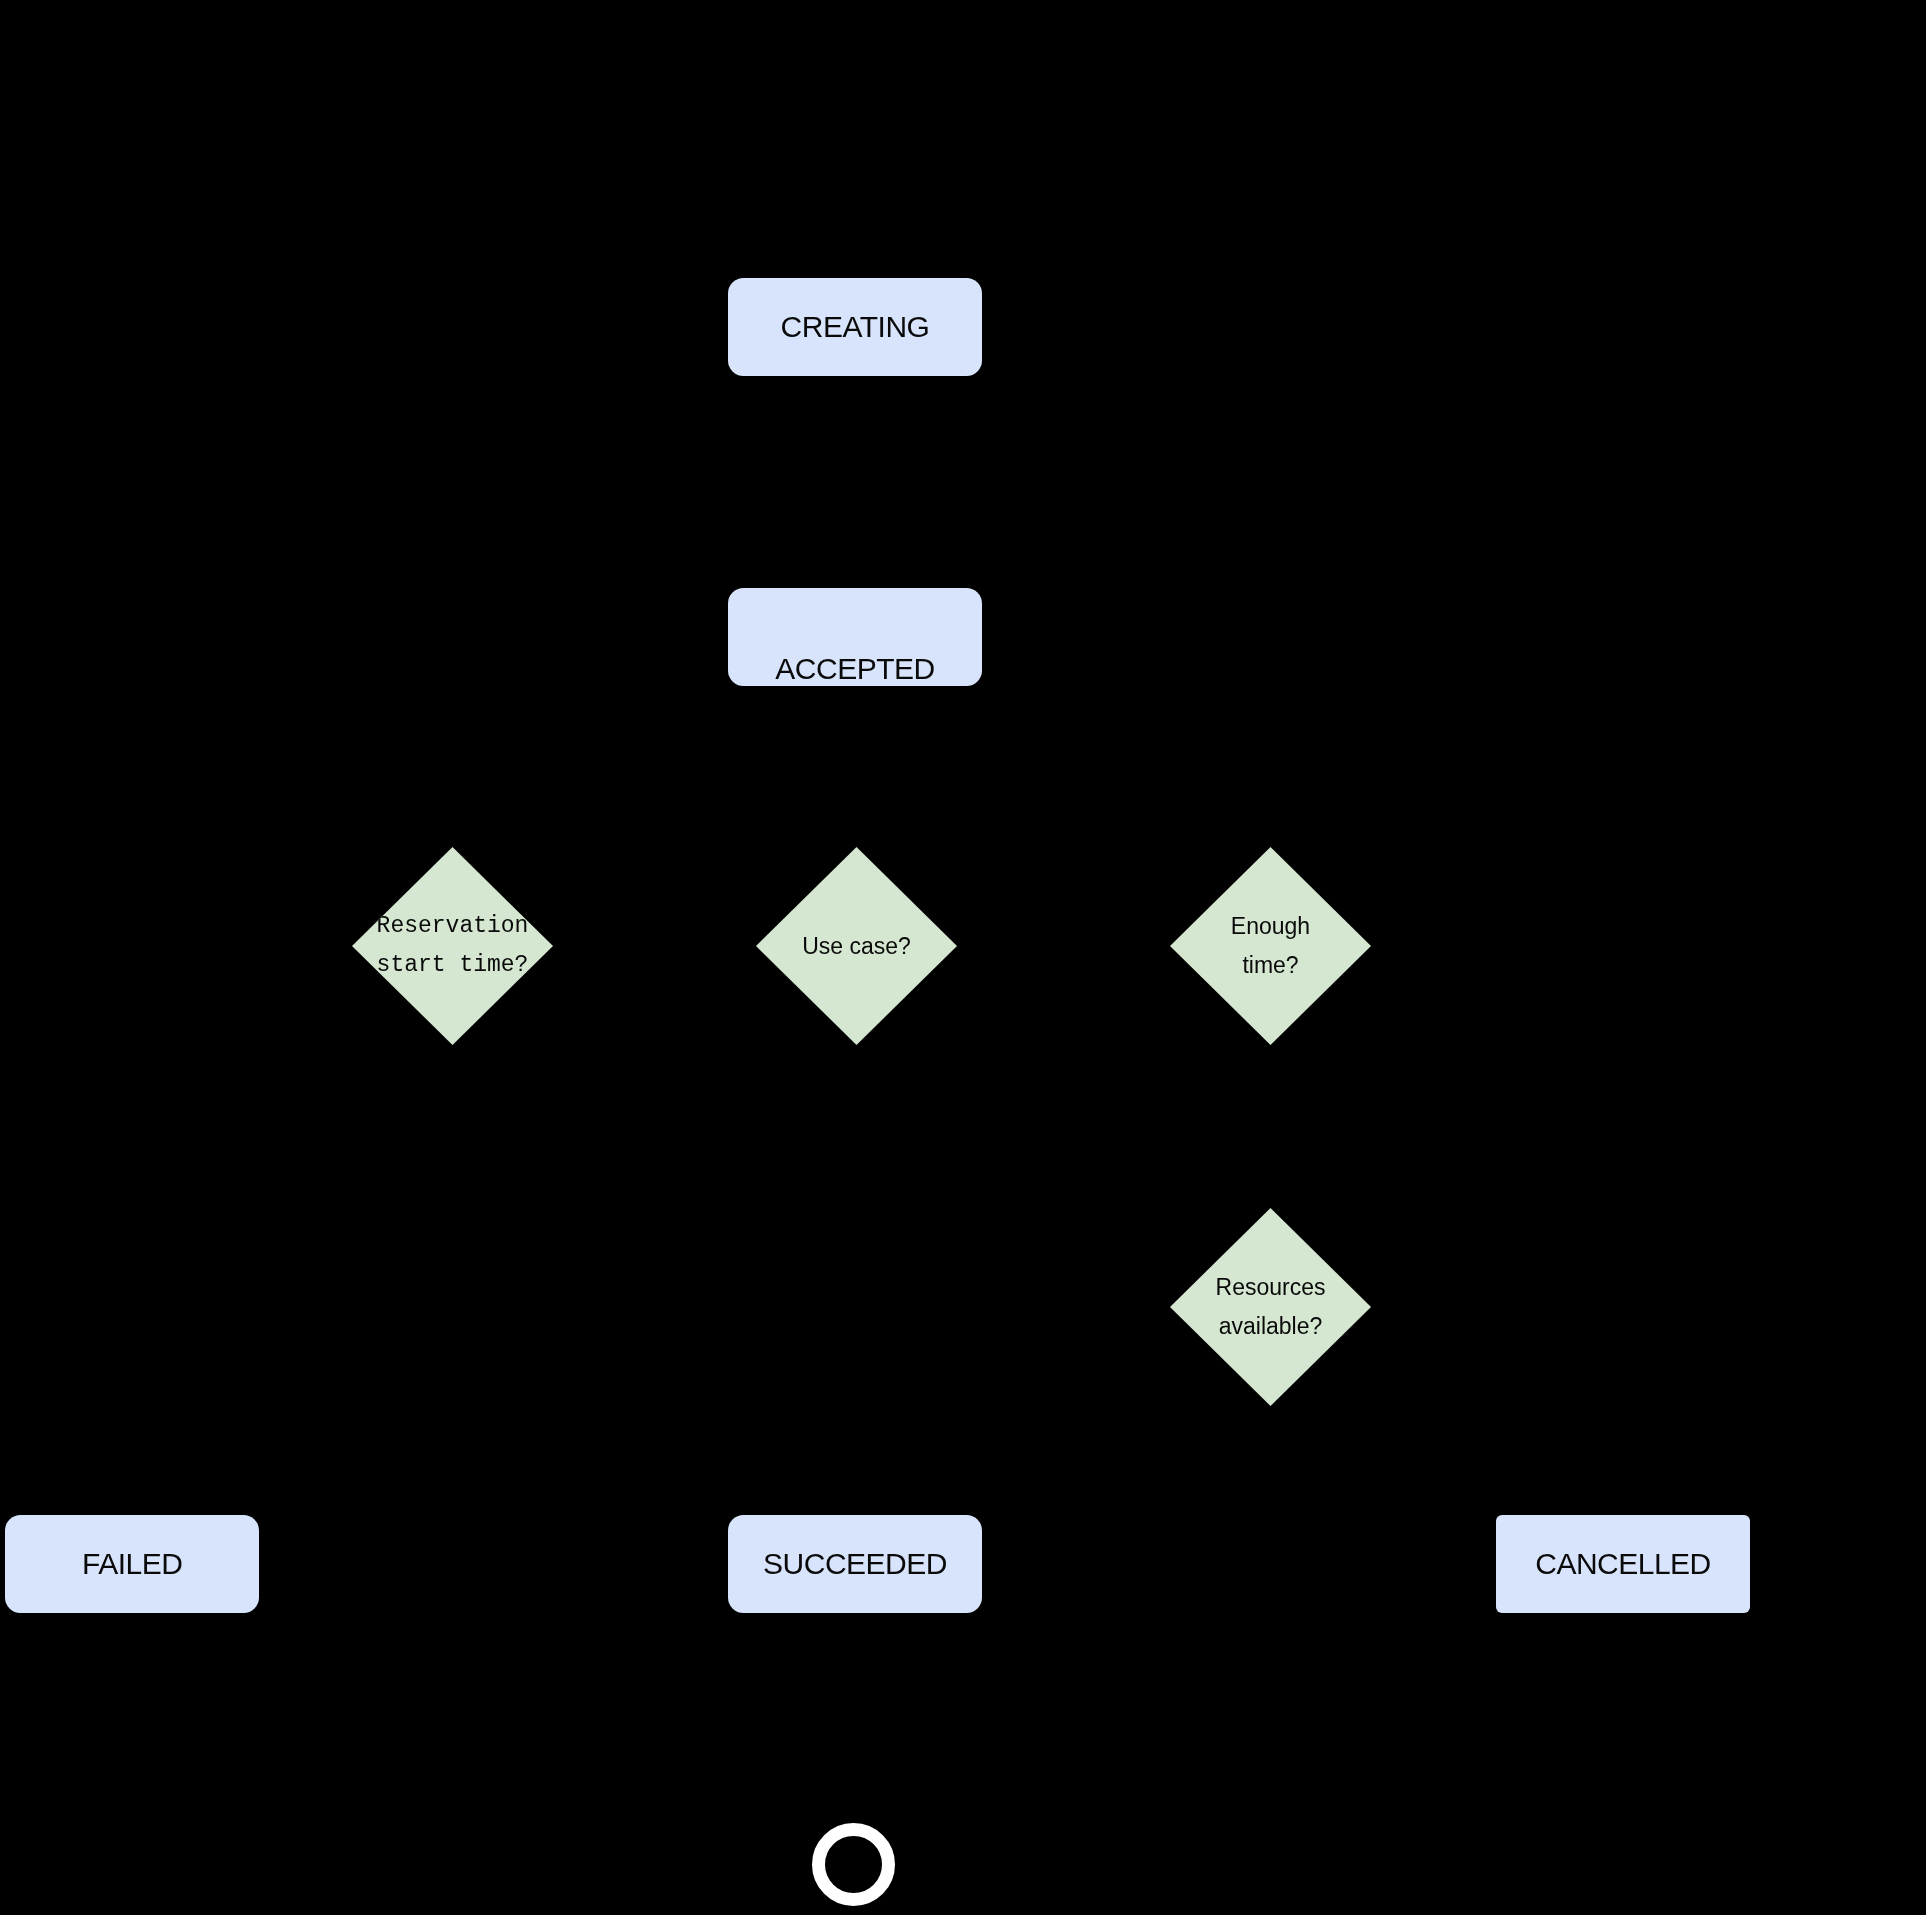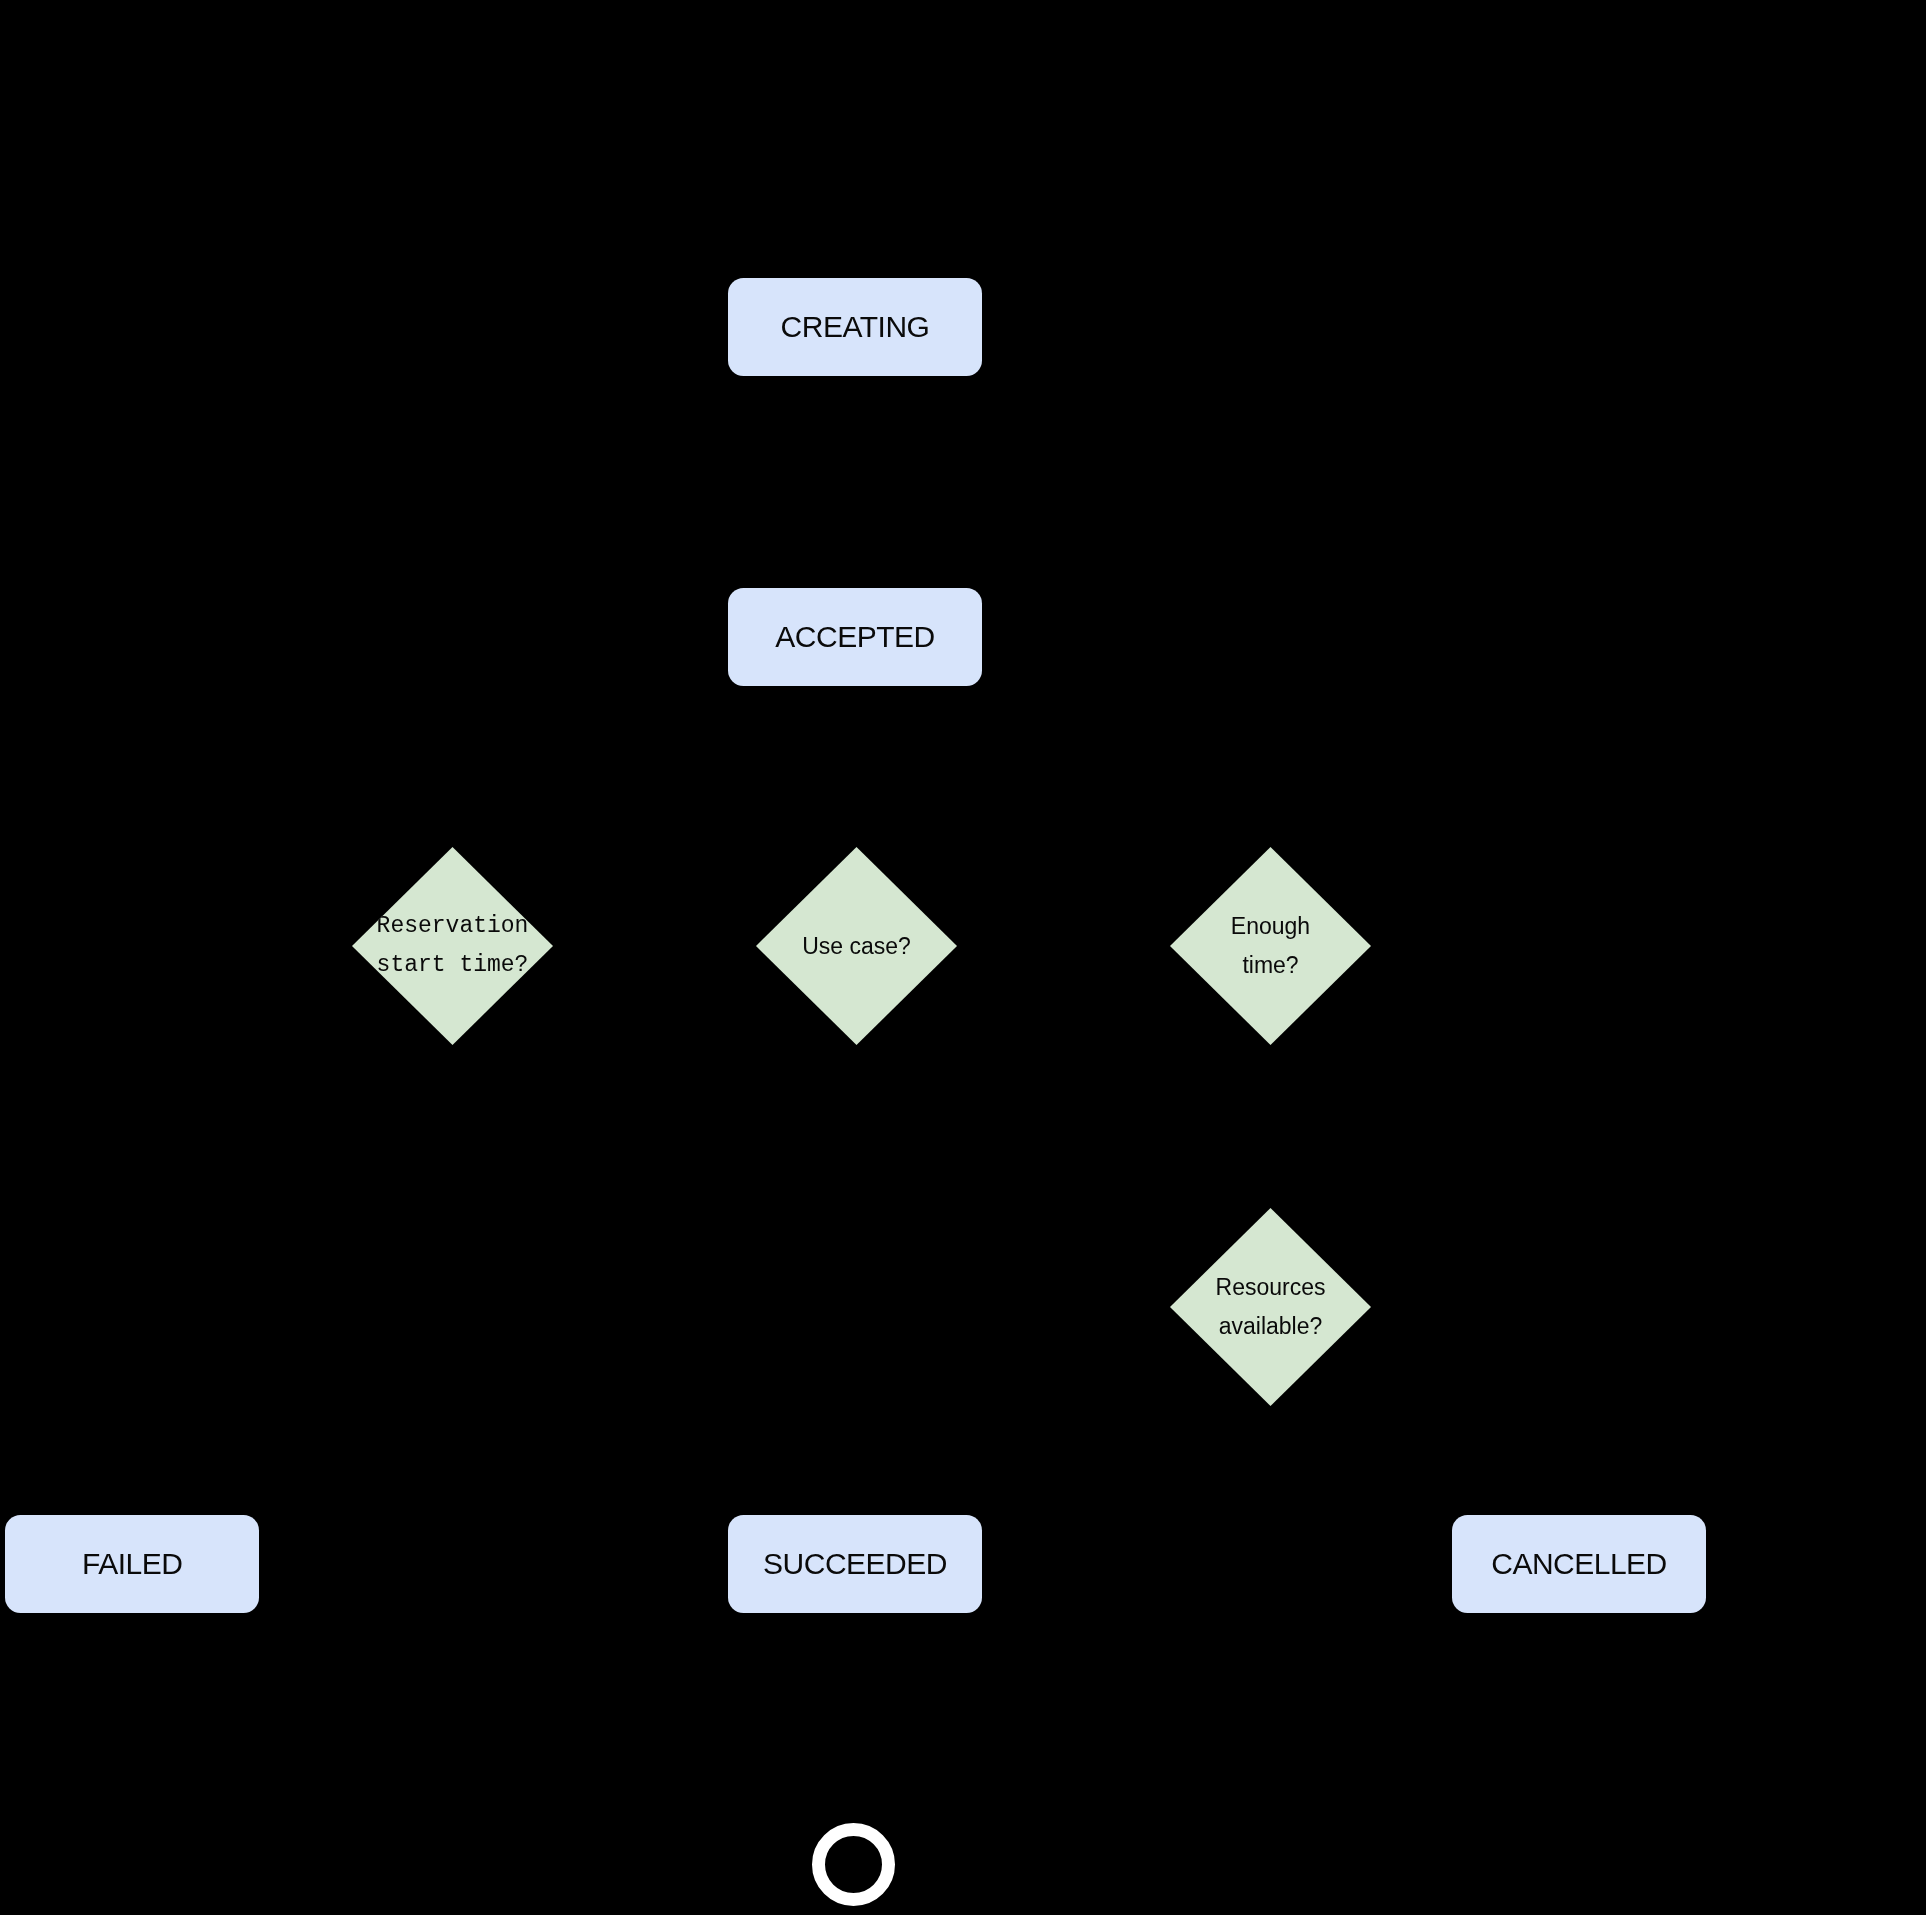--- a/index.html
+++ b/index.html
@@ -48,28 +48,28 @@
     position: absolute;
     left: 812px;
     top: 1823px;
     width: 57px;
     height: 57px;
     border: 13.4px solid var(--end-ring, #ffffff);
     border-radius: 50%;
     background: transparent;
   }
   #node-creating  { left: 728px; top: 278px; text-align: right;  }
-  #node-accepted  { left: 728px; top: 588px; }
+  #node-accepted  { left: 728px; top: 588px; align-items: flex-end; }
   #node-reservation { left: 352px;  top: 847px; font-family: Liberation Mono, monospace; }
   #node-usecase     { left: 756px; top: 847px; }
   #node-quota       { left: 1170px; top: 847px; }
   #node-resources   { left: 1170px; top: 1208px; }
   #node-failed    { left: 5.2px;   top: 1515px; }
   #node-succeeded { left: 728px; top: 1515px; }
-  #node-cancelled { left: 1452px; top: 1515px; }
+  #node-cancelled { left: 1496px; top: 1515px; border-radius: 6px; }
 </style>
 </head>
 <body>
 
 <div id="canvas">
 
   <div id="node-creating" class="state">
     <span>CREATING</span>
   </div>
 

